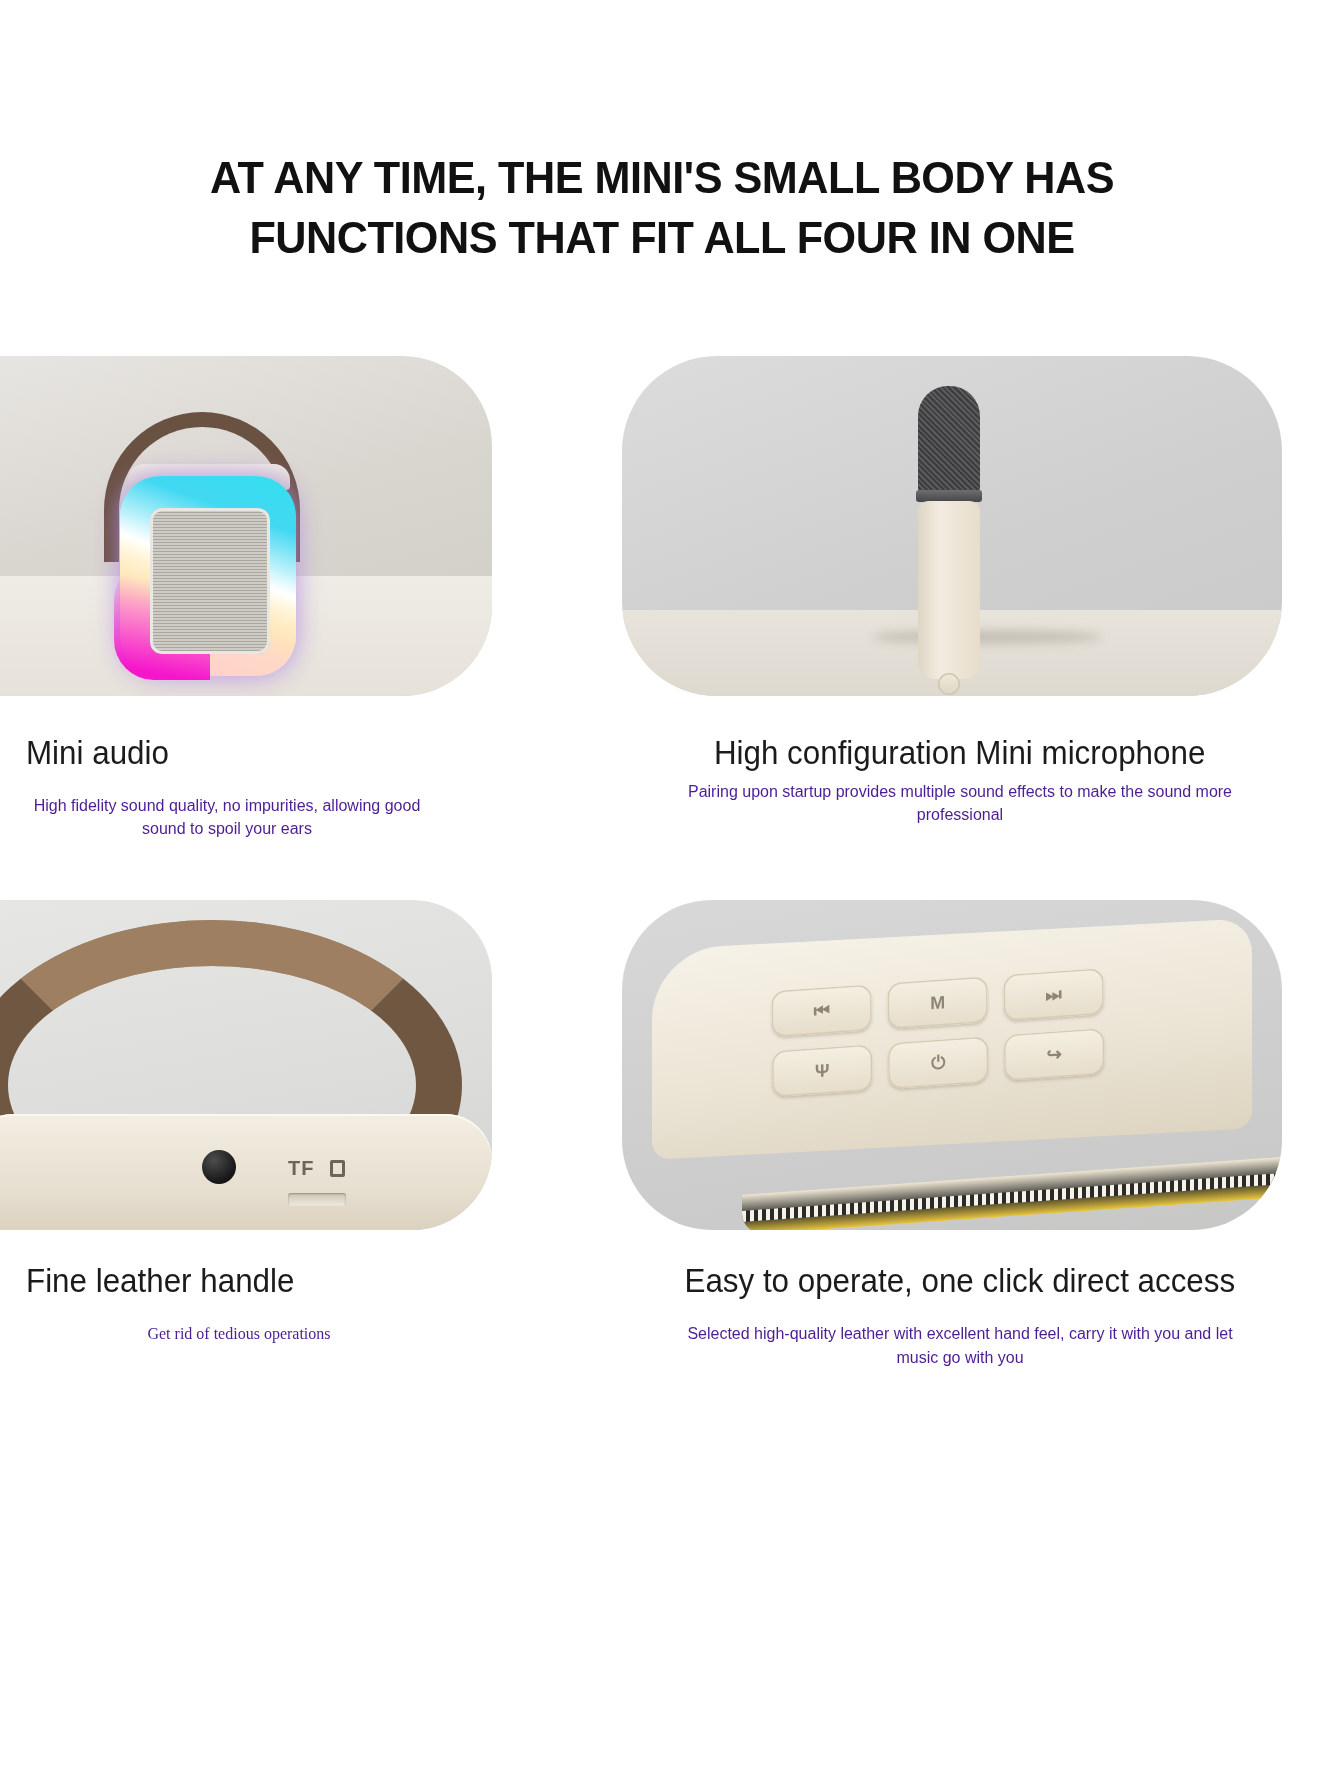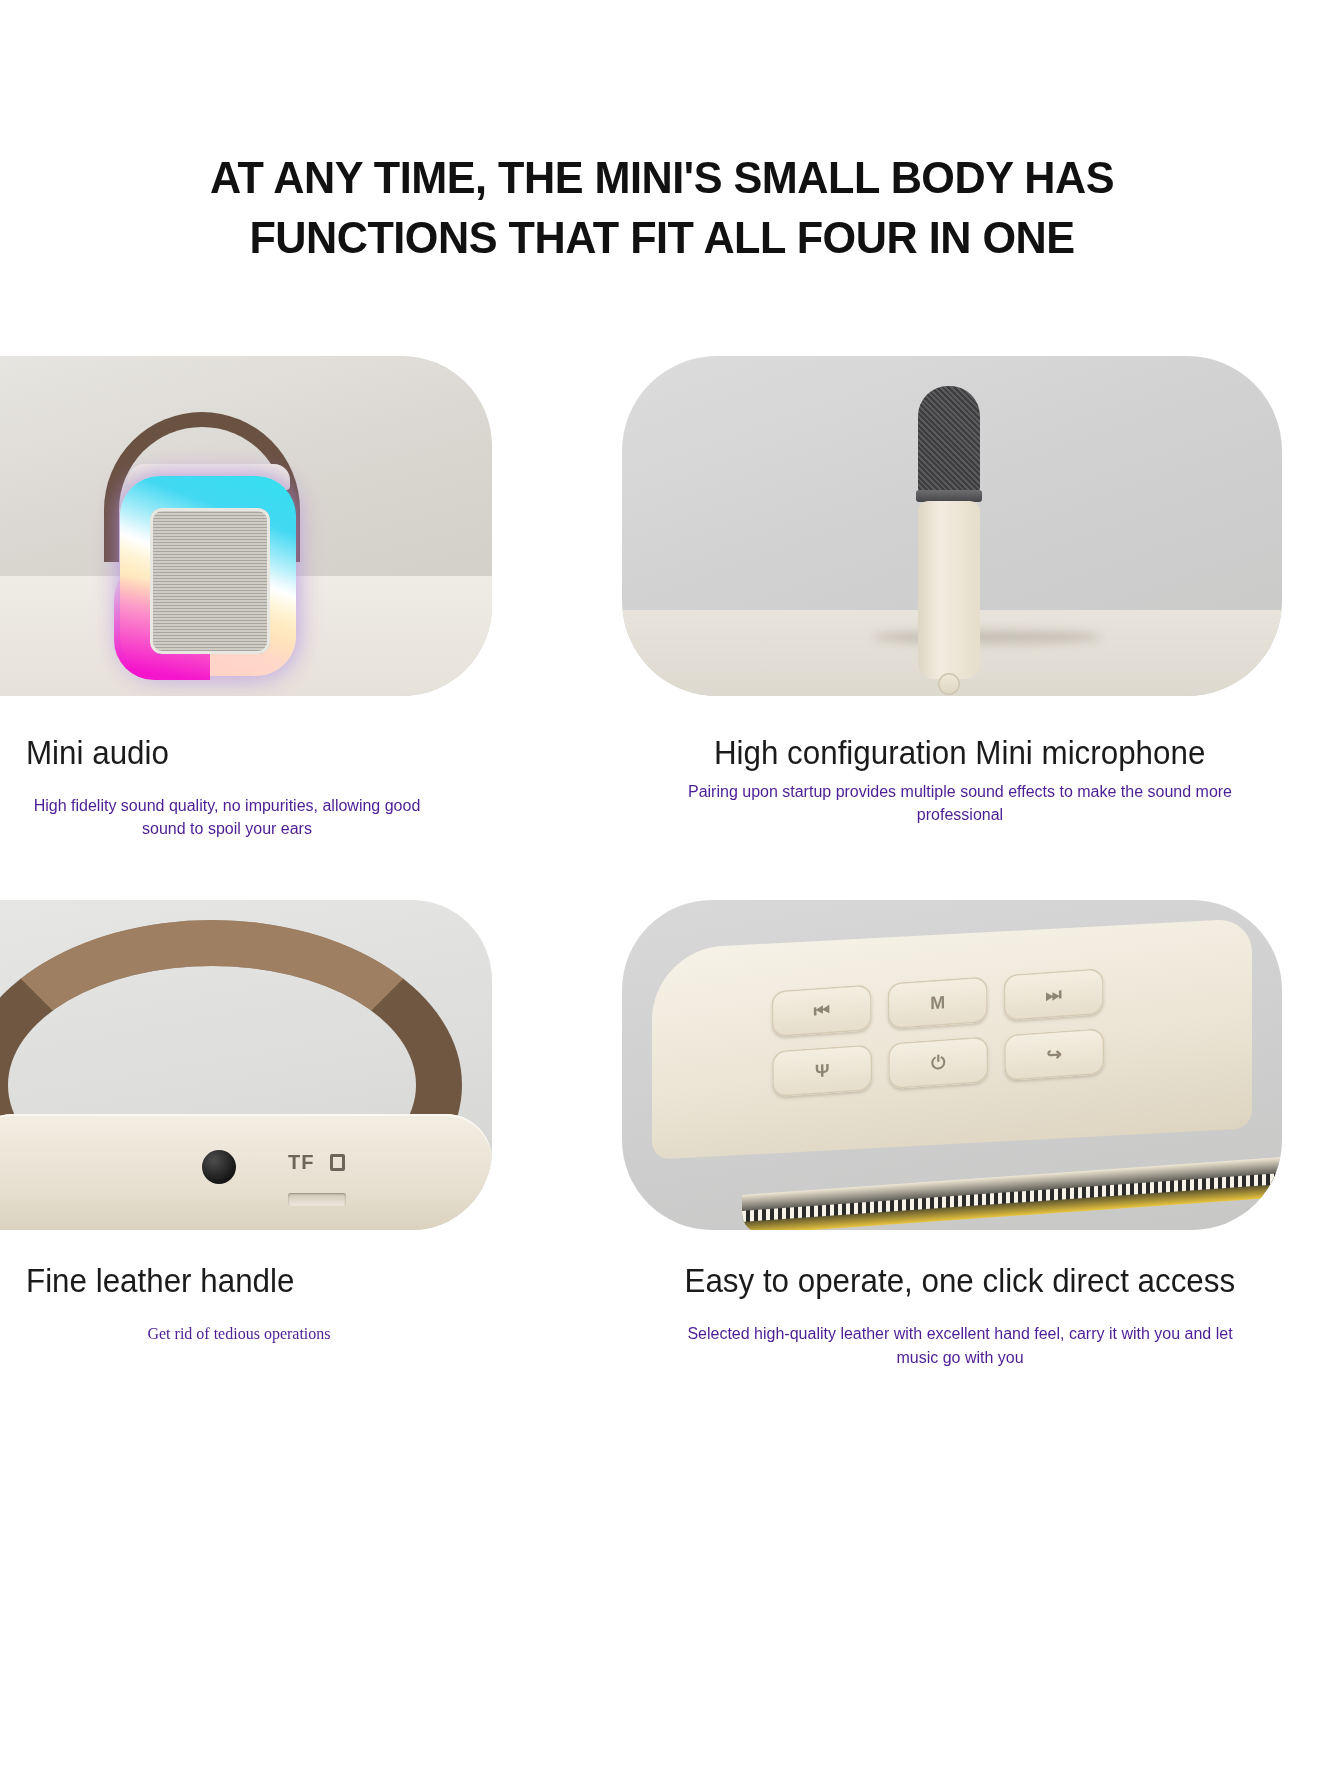--- a/index.html
+++ b/index.html
@@ -167,21 +167,21 @@
     border-radius: 40px 46px 10px 10px;
     background: linear-gradient(180deg,#f3eee3 0%,#e7dfd0 60%,#d9d0bd 100%);
     box-shadow: inset 0 2px 0 #fbf8f1;
   }
   .lh-port {
     position: absolute; left: 210px; bottom: 46px;
     width: 34px; height: 34px; border-radius: 50%;
     background: radial-gradient(circle at 35% 30%, #4d4d4d, #161616 70%);
   }
   .lh-tf {
-    position: absolute; left: 296px; bottom: 56px;
+    position: absolute; left: 296px; bottom: 50px;
     font-size: 20px; font-weight: 700; color: #6d6559;
     letter-spacing: 1px; display: flex; align-items: center; gap: 16px;
   }
   .lh-tf-box {
     display:inline-block; width: 15px; height: 17px;
     border: 3px solid #6d6559; border-radius: 2px;
   }
   .lh-slot {
     position: absolute; left: 296px; bottom: 24px;
     width: 58px; height: 13px; border-radius: 3px;

